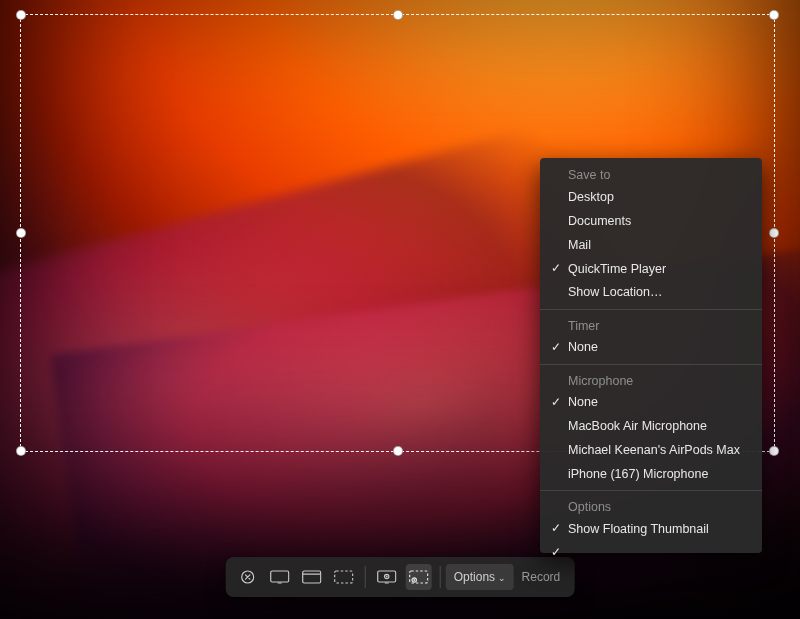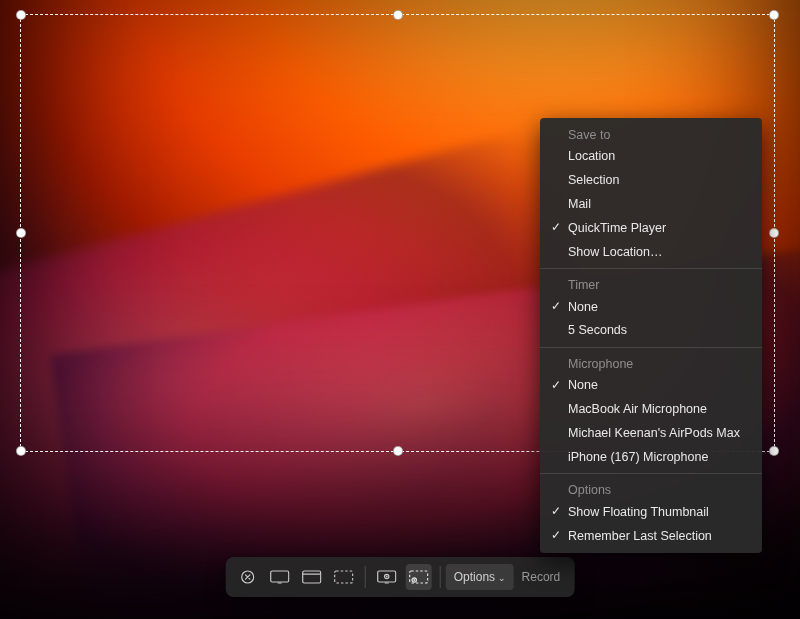--- a/index.html
+++ b/index.html
@@ -153,40 +153,39 @@
       <span class="chev">⌄</span>
     </div>
     <div class="tlabel record">
       <span>Record</span>
     </div>
   </div>
 
   <div class="menu">
     <div class="menu-header">Save to</div>
     <div>
-        <div class="menu-item"><span>Location</span></div>
-        <div class="menu-item"><span>Selection</span></div>
+        <div class="menu-item"><span>Desktop</span></div>
+        <div class="menu-item"><span>Documents</span></div>
         <div class="menu-item"><span>Mail</span></div>
         <div class="menu-item"><span class="check">✓</span><span>QuickTime Player</span></div>
         <div class="menu-item"><span>Show Location…</span></div>
       </div>
     <div class="menu-sep"></div>
     <div class="menu-header">Timer</div>
     <div>
         <div class="menu-item"><span class="check">✓</span><span>None</span></div>
-        <div class="menu-item"><span>5 Seconds</span></div>
       </div>
     <div class="menu-sep"></div>
     <div class="menu-header">Microphone</div>
     <div>
         <div class="menu-item"><span class="check">✓</span><span>None</span></div>
         <div class="menu-item"><span>MacBook Air Microphone</span></div>
         <div class="menu-item"><span>Michael Keenan's AirPods Max</span></div>
         <div class="menu-item"><span>iPhone (167) Microphone</span></div>
       </div>
     <div class="menu-sep"></div>
     <div class="menu-header">Options</div>
     <div>
         <div class="menu-item"><span class="check">✓</span><span>Show Floating Thumbnail</span></div>
-        <div class="menu-item"><span class="check">✓</span><span>Remember Last Selection</span></div>
+        <div class="menu-item"><span class="check">✓</span></div>
       </div>
   </div>
 </div>
 
 </body></html>

